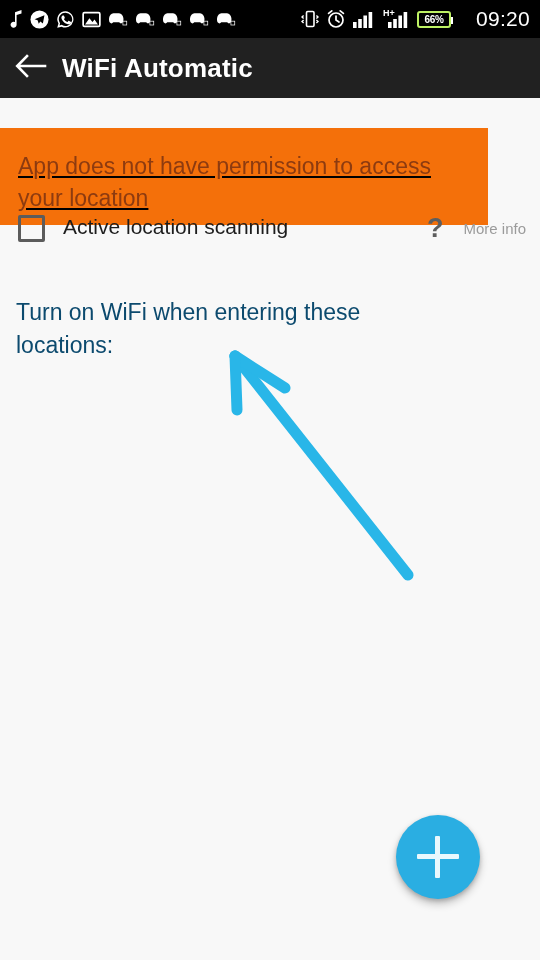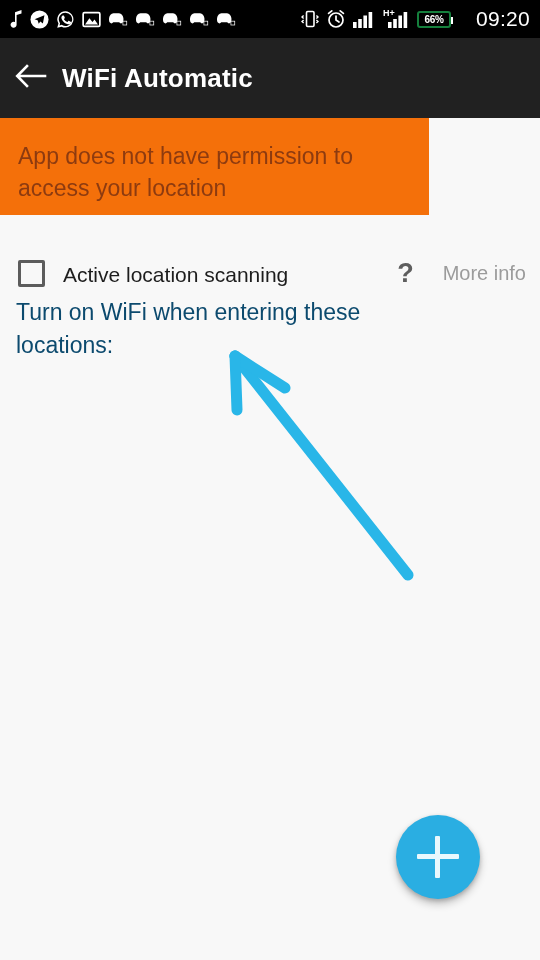--- a/index.html
+++ b/index.html
@@ -57,21 +57,21 @@
     font-size: 21px;
     font-weight: 400;
     letter-spacing: 0.3px;
     margin-left: 18px;
     font-family: "Liberation Sans", sans-serif;
   }
   .batt {
     position: relative;
     width: 34px;
     height: 17px;
-    border: 2px solid #15803d;
+    border: 2px solid #bef264;
     border-radius: 3px;
     box-sizing: border-box;
     display: flex;
     align-items: center;
     justify-content: center;
   }
   .batt:after {
     content: "";
     position: absolute;
     right: -4px;
@@ -94,21 +94,21 @@
     font-weight: 700;
     color: #fff;
     line-height: 1;
   }
 
   
   #app-bar {
     position: absolute;
     top: 38px; left: 0;
     width: 540px;
-    height: 80px;
+    height: 60px;
     background: #212121;
     display: flex;
     align-items: center;
   }
   #back-button {
     width: 62px;
     height: 80px;
     display: flex;
     align-items: center;
     justify-content: center;
@@ -118,42 +118,43 @@
     color: #ffffff;
     font-size: 26px;
     font-weight: 700;
     letter-spacing: 0.2px;
     margin-left: 0px;
   }
 
   
   #permission-banner {
     position: absolute;
-    top: 118px; left: 0;
-    width: 429px;
+    top: 128px; left: 0;
+    width: 488px;
     height: 97px;
     background: #f4700a;
     box-sizing: border-box;
     padding: 22px 22px 0 18px;
+    text-decoration: underline;
   }
   #permission-banner-text {
     color: #8d3b10;
     font-size: 23px;
     line-height: 32px;
     font-weight: 400;
   }
 
   
   #scanning-row {
     position: absolute;
     top: 215px; left: 0;
     width: 540px;
     height: 72px;
     display: flex;
-    align-items: flex-end;
+    align-items: flex-start;
     box-sizing: border-box;
     padding: 0 14px 0 18px;
   }
   #checkbox {
     width: 27px;
     height: 27px;
     border: 3px solid #5c5c5c;
     border-radius: 2px;
     box-sizing: border-box;
     background: transparent;
@@ -173,22 +174,22 @@
     align-items: center;
     cursor: pointer;
   }
   #help-icon {
     font-size: 27px;
     font-weight: 700;
     color: #5e5e5e;
     line-height: 1;
   }
   #more-info-label {
-    margin-left: 29px;
-    font-size: 20px;
+    margin-left: 20px;
+    font-size: 15px;
     color: #9b9b9b;
   }
 
   
   #locations-heading {
     position: absolute;
     top: 296px; left: 16px;
     width: 440px;
     font-size: 23px;
     line-height: 33px;

